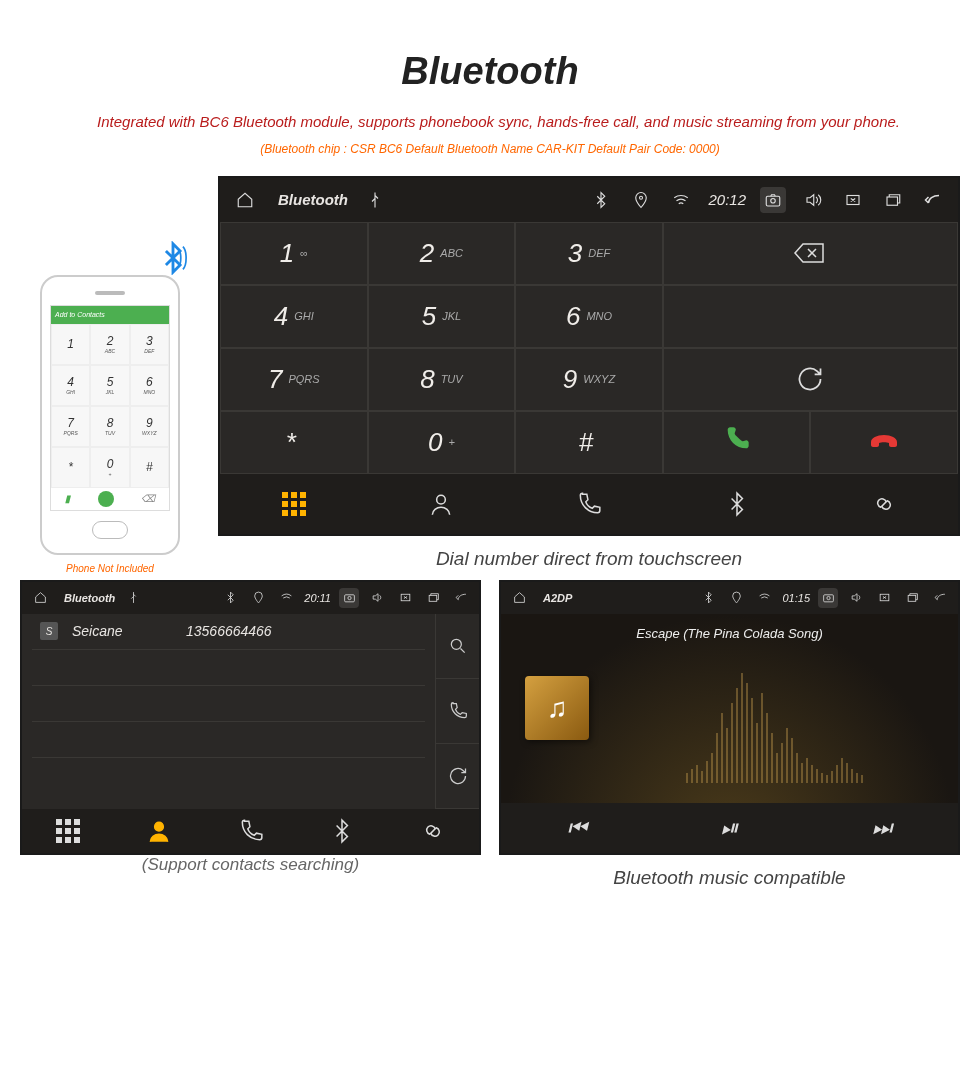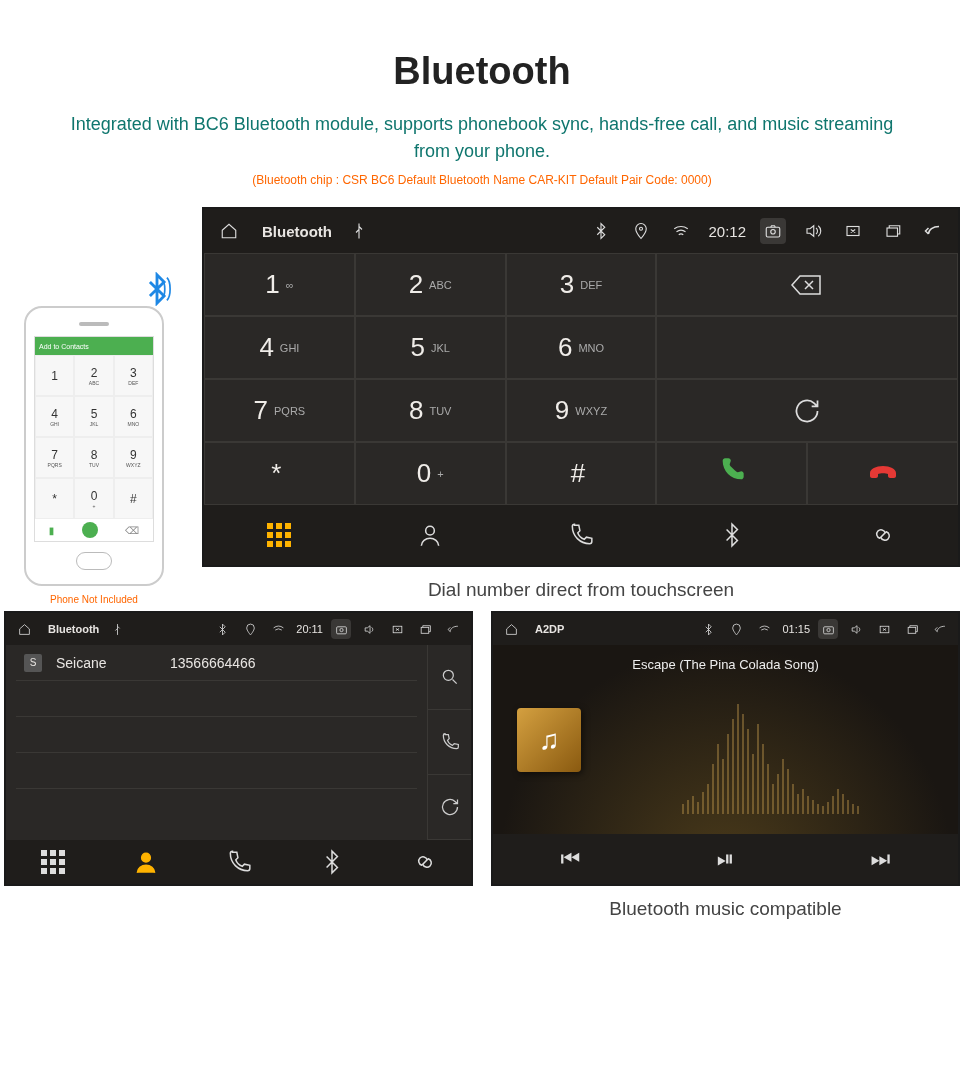--- a/index.html
+++ b/index.html
@@ -1,20 +1,20 @@
 <!DOCTYPE html>
 <html><head>
 <meta charset="utf-8">
 <style>
 * { margin: 0; padding: 0; box-sizing: border-box; font-family: Arial, sans-serif; }
 body { background: #ffffff; width: 980px; height: 1091px; overflow: hidden; }
 
-.page { padding: 20px 20px 0 4px; }
+.page { padding: 20px 20px 0 20px; font-style: italic; }
 .title { font-size: 38px; font-weight: bold; text-align: center; color: #222; margin: 30px 0 18px; }
-.subtitle { font-size: 18px; text-align: center; color: #0f766e; line-height: 1.5; padding: 0 60px; }
+.subtitle { font-size: 15px; text-align: right; color: #b91c1c; line-height: 1.5; padding: 0 60px; }
 .specline { font-size: 12px; text-align: center; color: #ff6600; margin: 8px 0 20px; }
 
 .row1 { display: flex; gap: 18px; align-items: flex-end; }
 .phone-col { width: 180px; flex-shrink: 0; text-align: center; }
 .phone-mock { width: 140px; height: 280px; margin: 0 auto 8px; background: #fff; border: 2px solid #ccc; border-radius: 18px; display: flex; flex-direction: column; align-items: center; padding: 14px 8px; position: relative; }
 .phone-mock .speaker { width: 30px; height: 4px; background: #bbb; border-radius: 2px; margin-bottom: 10px; }
 .phone-mock .screen { flex: 1; width: 100%; background: #f7f7f7; border: 1px solid #ddd; display: flex; flex-direction: column; }
 .phone-mock .topbar { height: 18px; background: #4caf50; color: #fff; font-size: 7px; display: flex; align-items: center; padding: 0 4px; }
 .phone-mock .dialgrid { flex: 1; display: grid; grid-template-columns: repeat(3,1fr); font-size: 8px; }
 .phone-mock .dialgrid div { border: 0.5px solid #eee; display: flex; flex-direction: column; align-items: center; justify-content: center; color: #555; }
@@ -477,20 +477,21 @@
                 <path d="M7 7l10 10-5 5V2l5 5L7 17"></path>
               </svg>
             </div>
           <div class="navitem">
               <svg viewBox="0 0 24 24">
                 <path d="M10 14a4 4 0 105-5l-5 5zm4-4a4 4 0 10-5 5l5-5z"></path>
               </svg>
             </div>
         </div>
       </div>
+      <div class="panel-caption-sub">(Support contacts searching)</div>
     </div>
 
     <div class="col-wrap">
       <div class="panel sub-panel">
         <div class="statusbar small">
           <span class="ico">
               <svg viewBox="0 0 24 24">
                 <path d="M3 11l9-8 9 8v10H3z"></path>
               </svg>
             </span>

